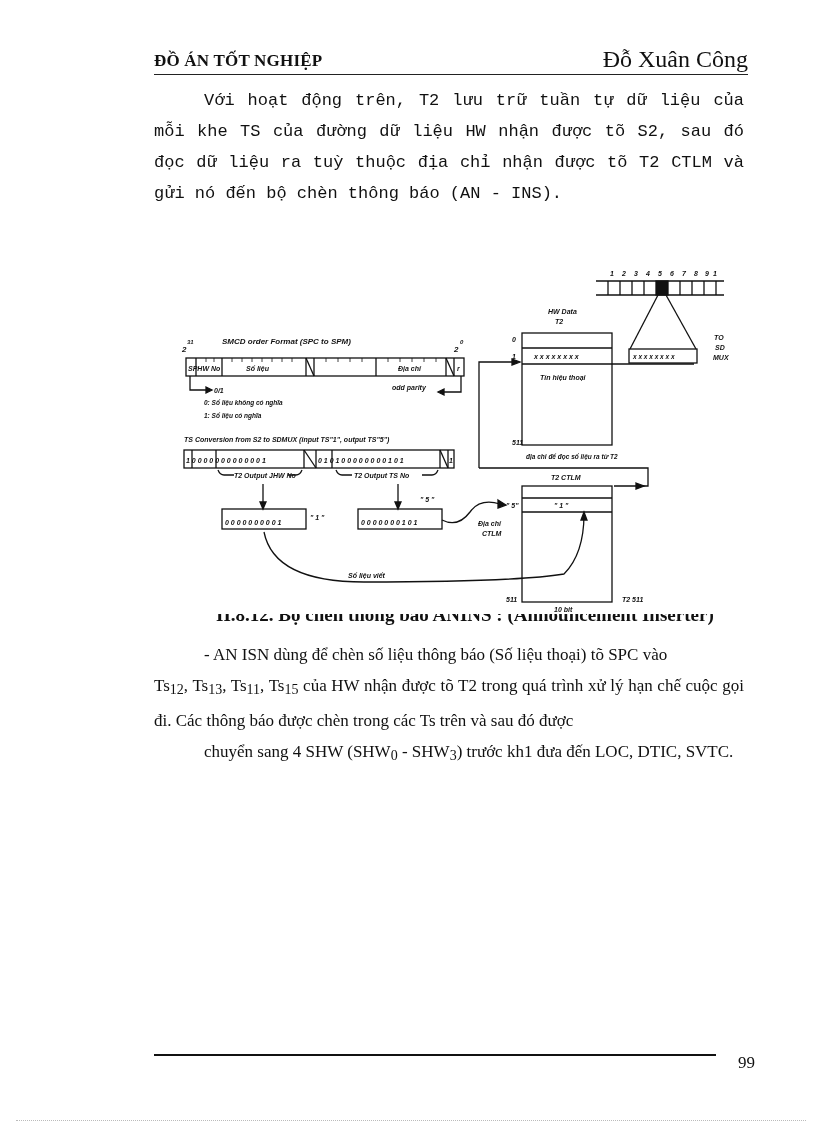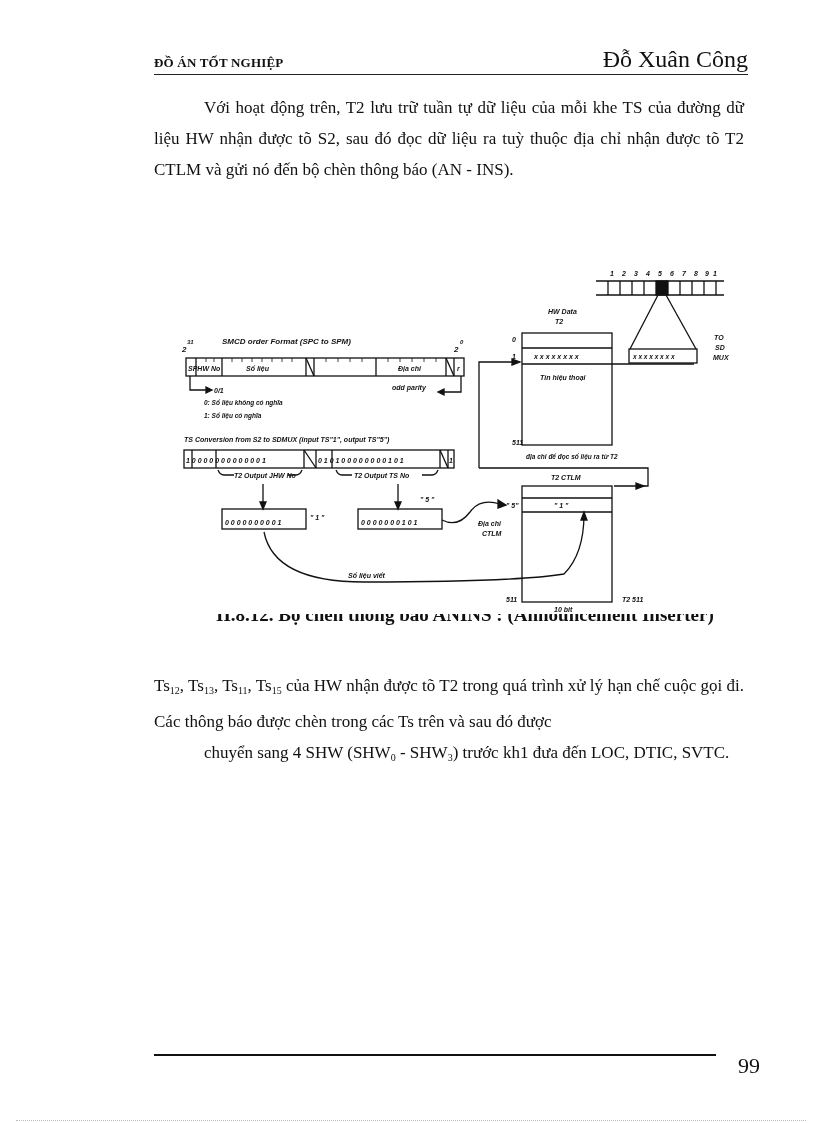--- a/index.html
+++ b/index.html
@@ -1,30 +1,30 @@
 <!DOCTYPE html>
 <html><head>
 <meta charset="utf-8">
 <style>
   html, body { margin:0; padding:0; background:#ffffff; }
   body { width:816px; height:1123px; position:relative; overflow:hidden; font-family:"Liberation Serif", serif; color:#111; }
   .page-bottom-dots { position:absolute; left:16px; right:10px; top:1120px; border-top:1px dotted #bbb; }
   .header { position:absolute; left:154px; top:52px; width:594px; height:22px; border-bottom:1.5px solid #222; }
-  .header-left { position:absolute; left:0; bottom:3px; font-family:"Liberation Serif", serif; font-weight:bold; font-size:13px; letter-spacing:0.2px; }
+  .header-left { position:absolute; left:0; bottom:3px; font-family:"Liberation Serif", serif; font-weight:bold; font-size:17px; letter-spacing:0.2px; }
   .header-right { position:absolute; right:0; bottom:1px; font-size:24px; }
   .para { position:absolute; left:154px; width:590px; font-size:17px; line-height:31px; text-align:justify; }
   .para .indent { display:inline-block; width:50px; }
-  .p1 { top:92px; }
+  .p1 { top:85px;font-family:Liberation Mono, monospace; }
   .heading-clip { position:absolute; left:200px; top:614px; width:520px; height:22px; overflow:hidden; }
   .heading-clip span { position:absolute; left:16px; top:-10px; font-weight:bold; font-size:19px; white-space:nowrap; }
   .p2 { top:639px; }
-  .p2 sub { font-size:10px; vertical-align:-3px; }
+  .p2 sub { font-size:14px; vertical-align:-3px; }
   .indent2 { display:inline-block; width:50px; }
   .footer-line { position:absolute; left:154px; top:1054px; width:562px; border-top:2.5px solid #111; }
-  .page-number { position:absolute; left:738px; top:1053px; font-size:22px; }
+  .page-number { position:absolute; left:738px; top:1053px; font-size:17px; }
   .diagram { position:absolute; left:176px; top:262px; width:600px; height:352px;font-style:italic; }
   .diagram svg text { font-family:"Liberation Sans", sans-serif; font-weight:bold; fill:#111; }
 </style>
 </head>
 <body>
 
 <div class="header">
   <span class="header-left">ĐỒ ÁN TỐT NGHIỆP</span>
   <span class="header-right">Đỗ Xuân Công</span>
 </div>
@@ -183,20 +183,20 @@
     <text x="446" y="340" font-size="7" stroke="none">T2 511</text>
     <text x="378" y="350" font-size="7" stroke="none">10 bit</text>
   </svg>
 </div>
 
 <div class="heading-clip">
   <span>II.8.12. Bộ chèn thông báo ANINS : (Announcement Inserter)</span>
 </div>
 
 <div class="para p2">
-  <span class="indent"></span><br>
+  <span class="indent"></span><span>- AN ISN dùng để chèn số liệu thông báo (Số liệu thoại) tõ SPC vào</span><br>
   <span>Ts</span><sub>12</sub><span>, Ts</span><sub>13</sub><span>, Ts</span><sub>11</sub><span>, Ts</span><sub>15</sub><span> của HW nhận được tõ T2 trong quá trình xử lý hạn chế cuộc gọi đi. Các thông báo được chèn trong các Ts trên và sau đó được</span><br>
   <span class="indent2"></span><span>chuyển sang 4 SHW (SHW</span><sub>0</sub><span> - SHW</span><sub>3</sub><span>) trước kh1 đưa đến LOC, DTIC, SVTC.</span>
 </div>
 
 <div class="footer-line"></div>
 <div class="page-number">99</div>
 <div class="page-bottom-dots"></div>
 
 </body></html>

